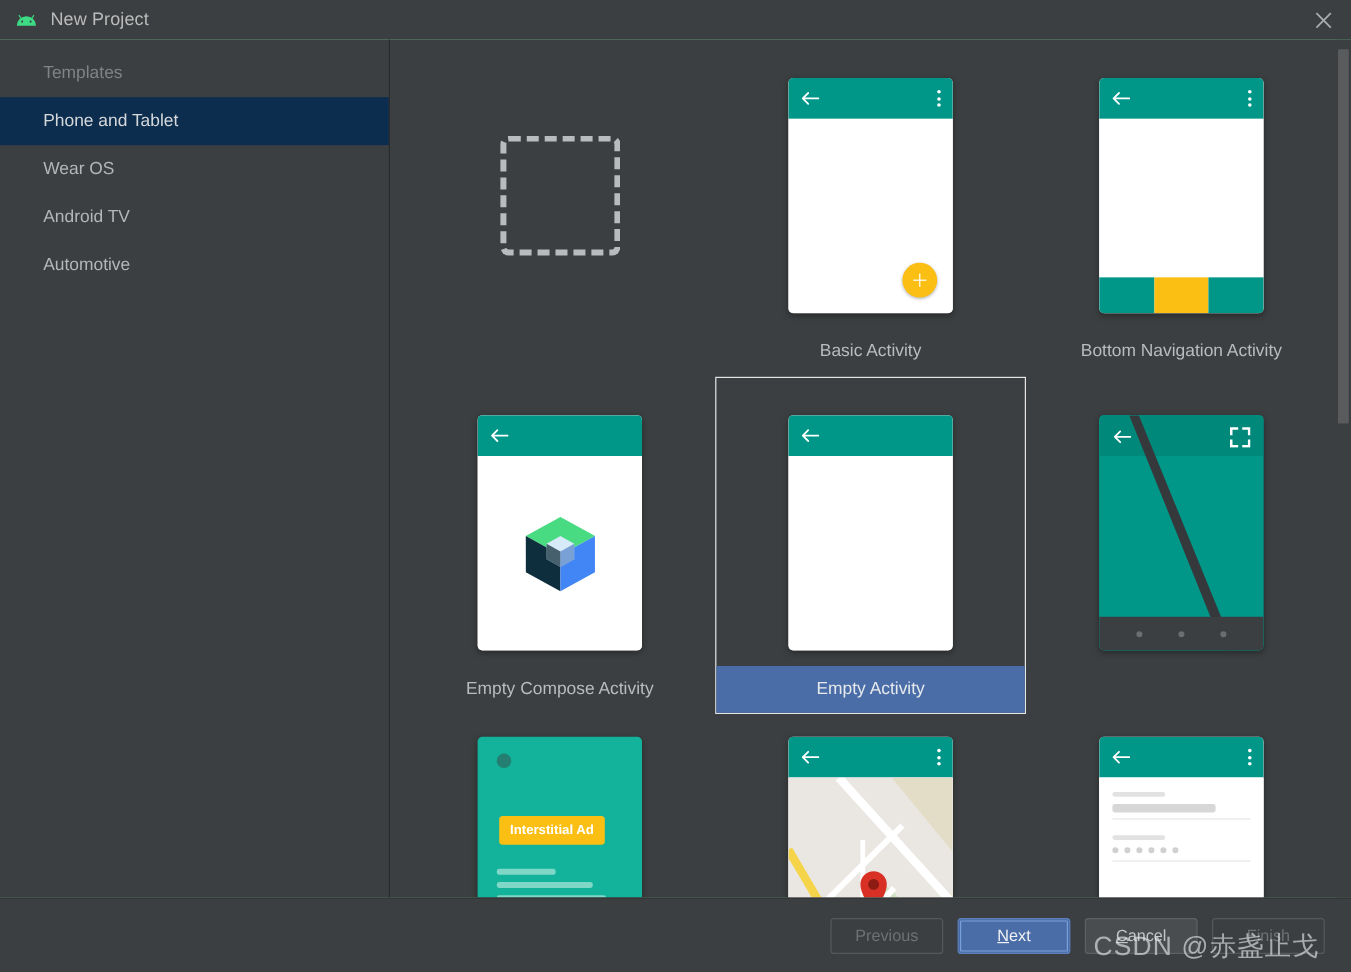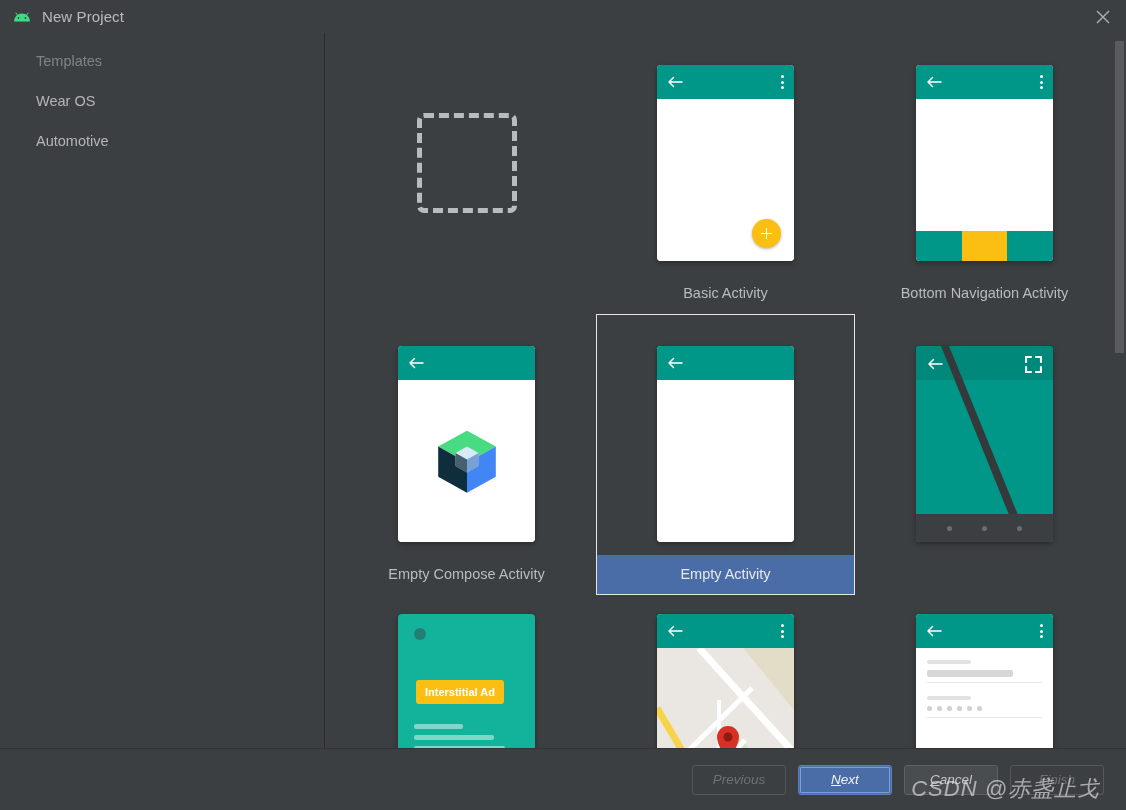--- a/index.html
+++ b/index.html
@@ -178,21 +178,20 @@
   }
 
   
   .footer {
     flex: 0 0 62px; height: 62px;
     background: #3c3f41;
     border-top: 1px solid #323436;
     display: flex; align-items: center; justify-content: flex-end;
     padding-right: 22px; gap: 12px;
     position: relative;
-    font-style: italic;
   }
   .btn {
     min-width: 94px; height: 30px;
     border-radius: 3px;
     display: flex; align-items: center; justify-content: center;
     font-size: 13.5px;
     border: 1px solid #5e6164;
     background: #4a4d4f; color: #c3c6c8;
     cursor: pointer; padding: 0 14px;
   }
@@ -233,22 +232,28 @@
       </svg>
     </div>
   </div>
 
   <div class="body-row">
 
     <div class="sidebar">
       <div class="side-item header">
         <span>Templates</span>
       </div>
+      <div class="side-item selected">
+        <span>Phone and Tablet</span>
+      </div>
       <div class="side-item">
         <span>Wear OS</span>
+      </div>
+      <div class="side-item">
+        <span>Android TV</span>
       </div>
       <div class="side-item">
         <span>Automotive</span>
       </div>
     </div>
 
     <div class="content">
       <div class="grid">
 
         <div class="cell">

